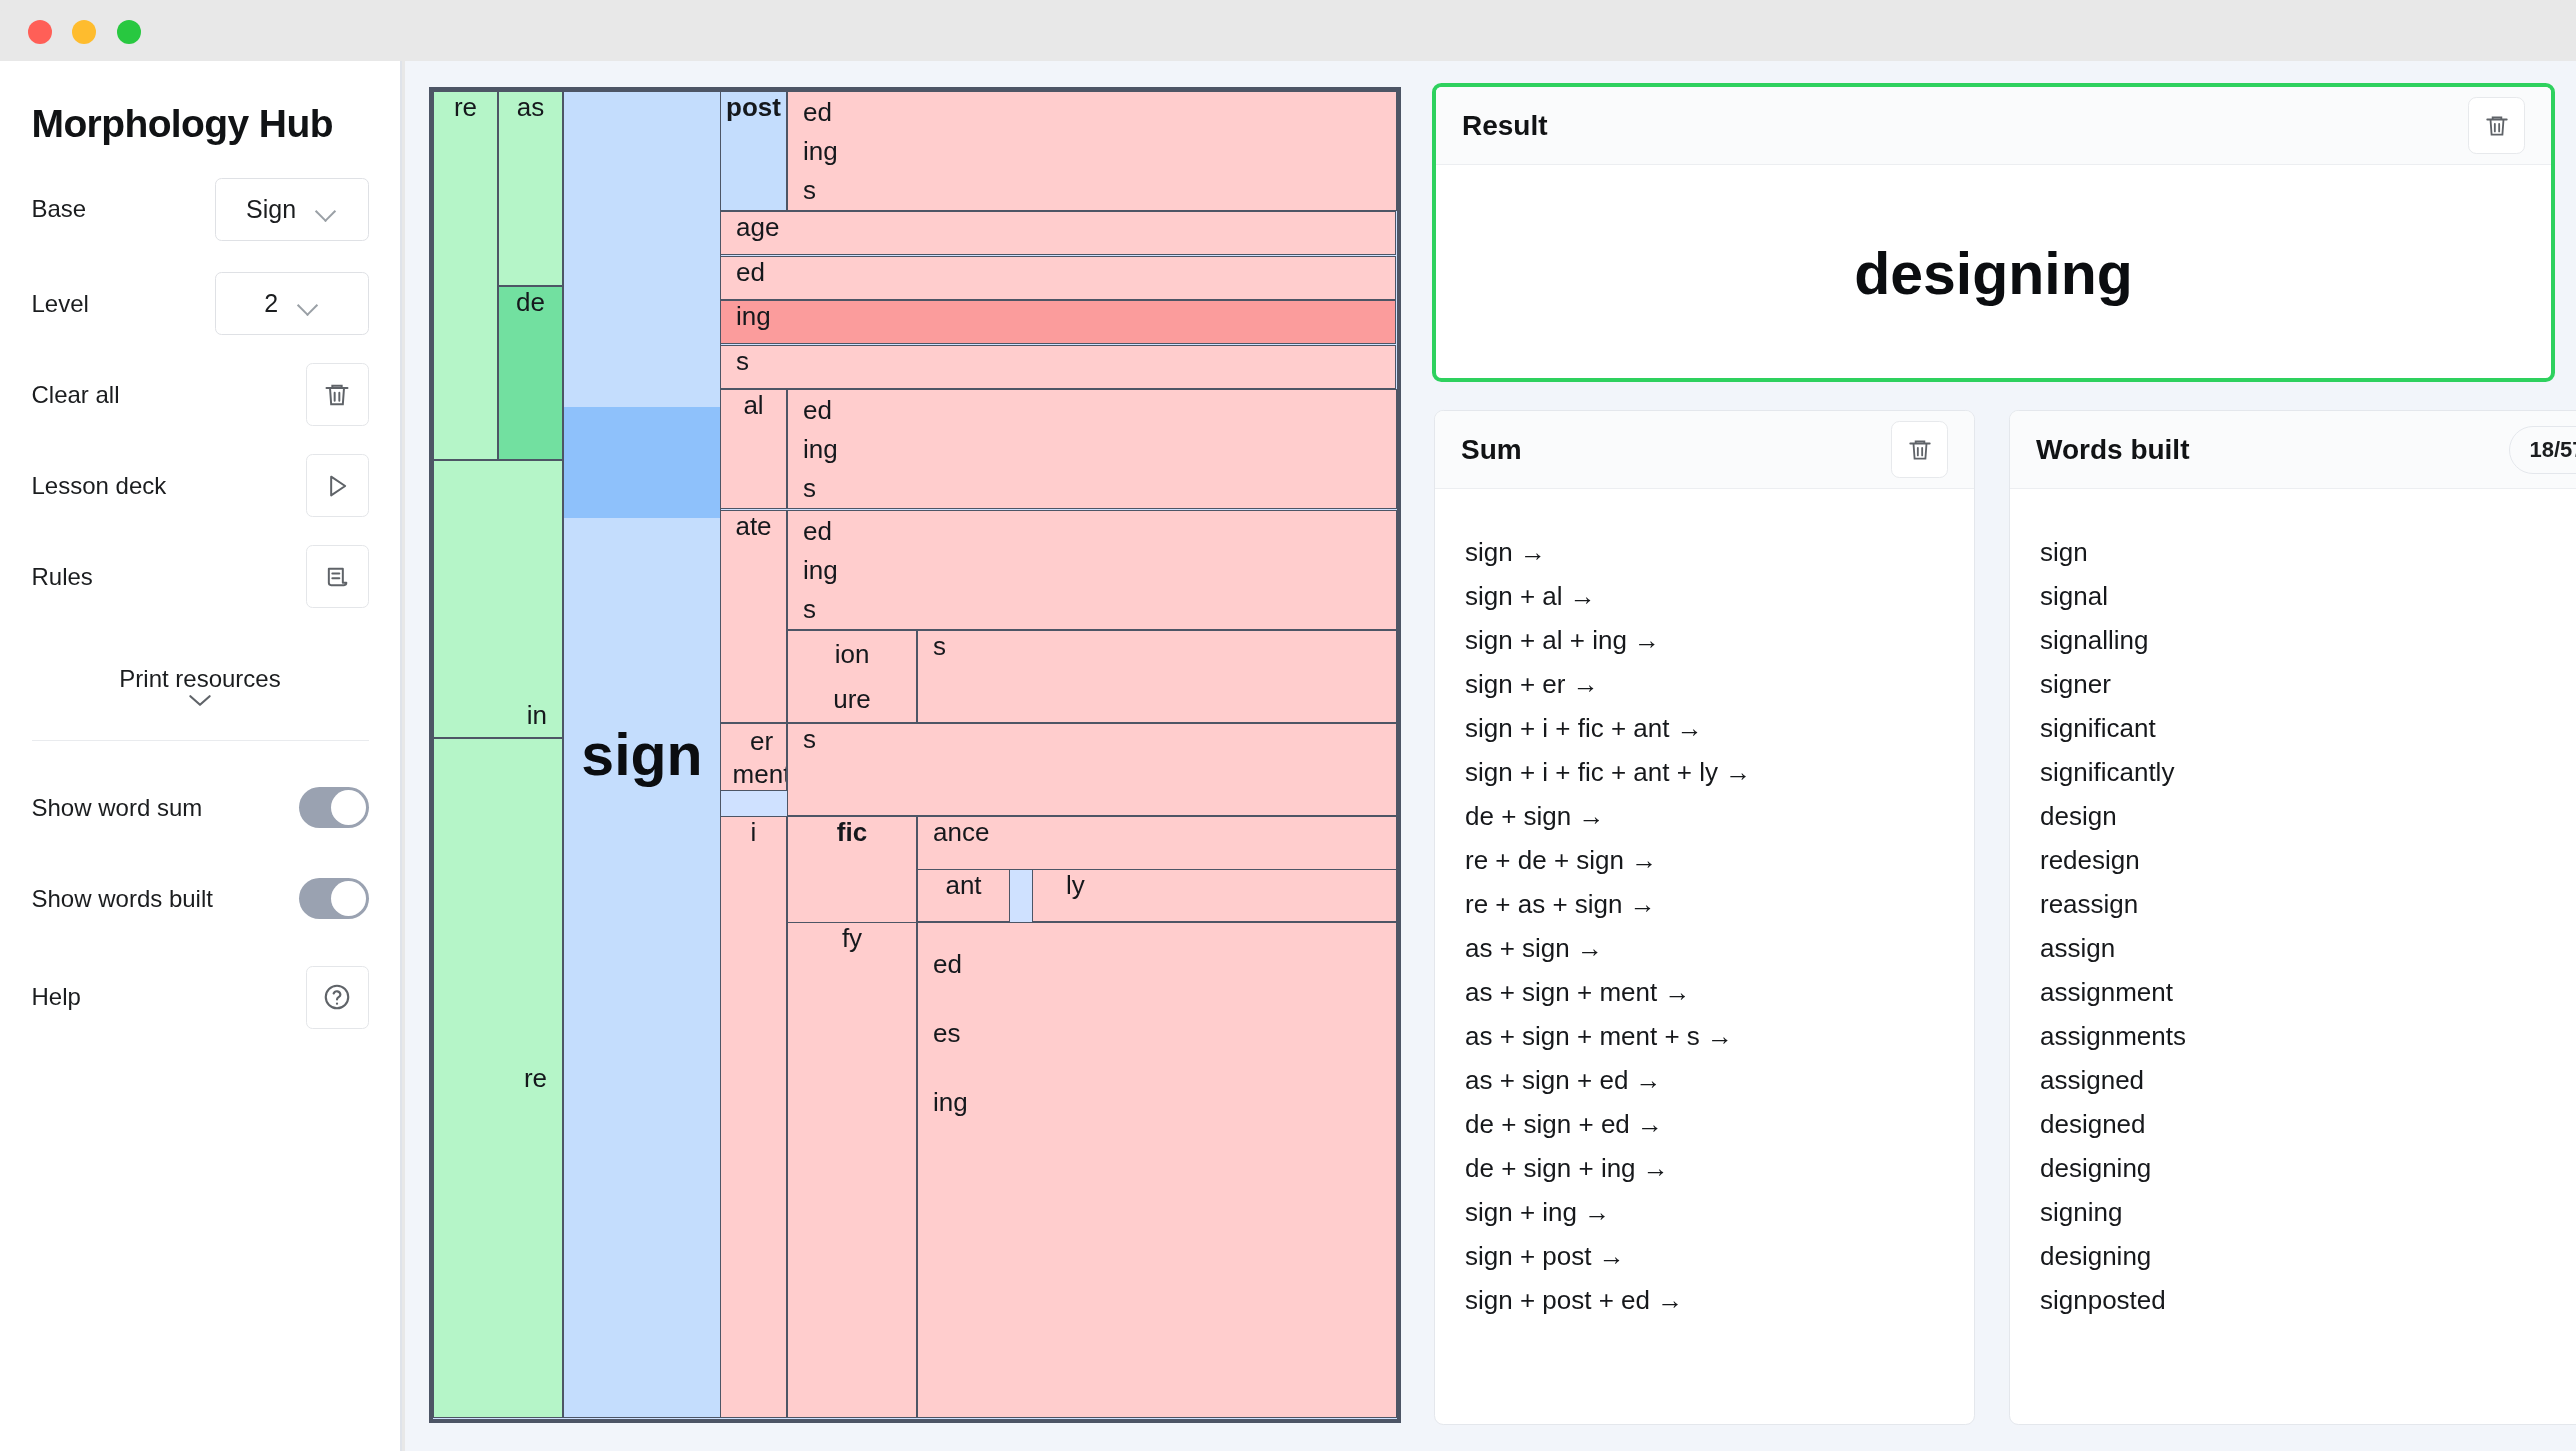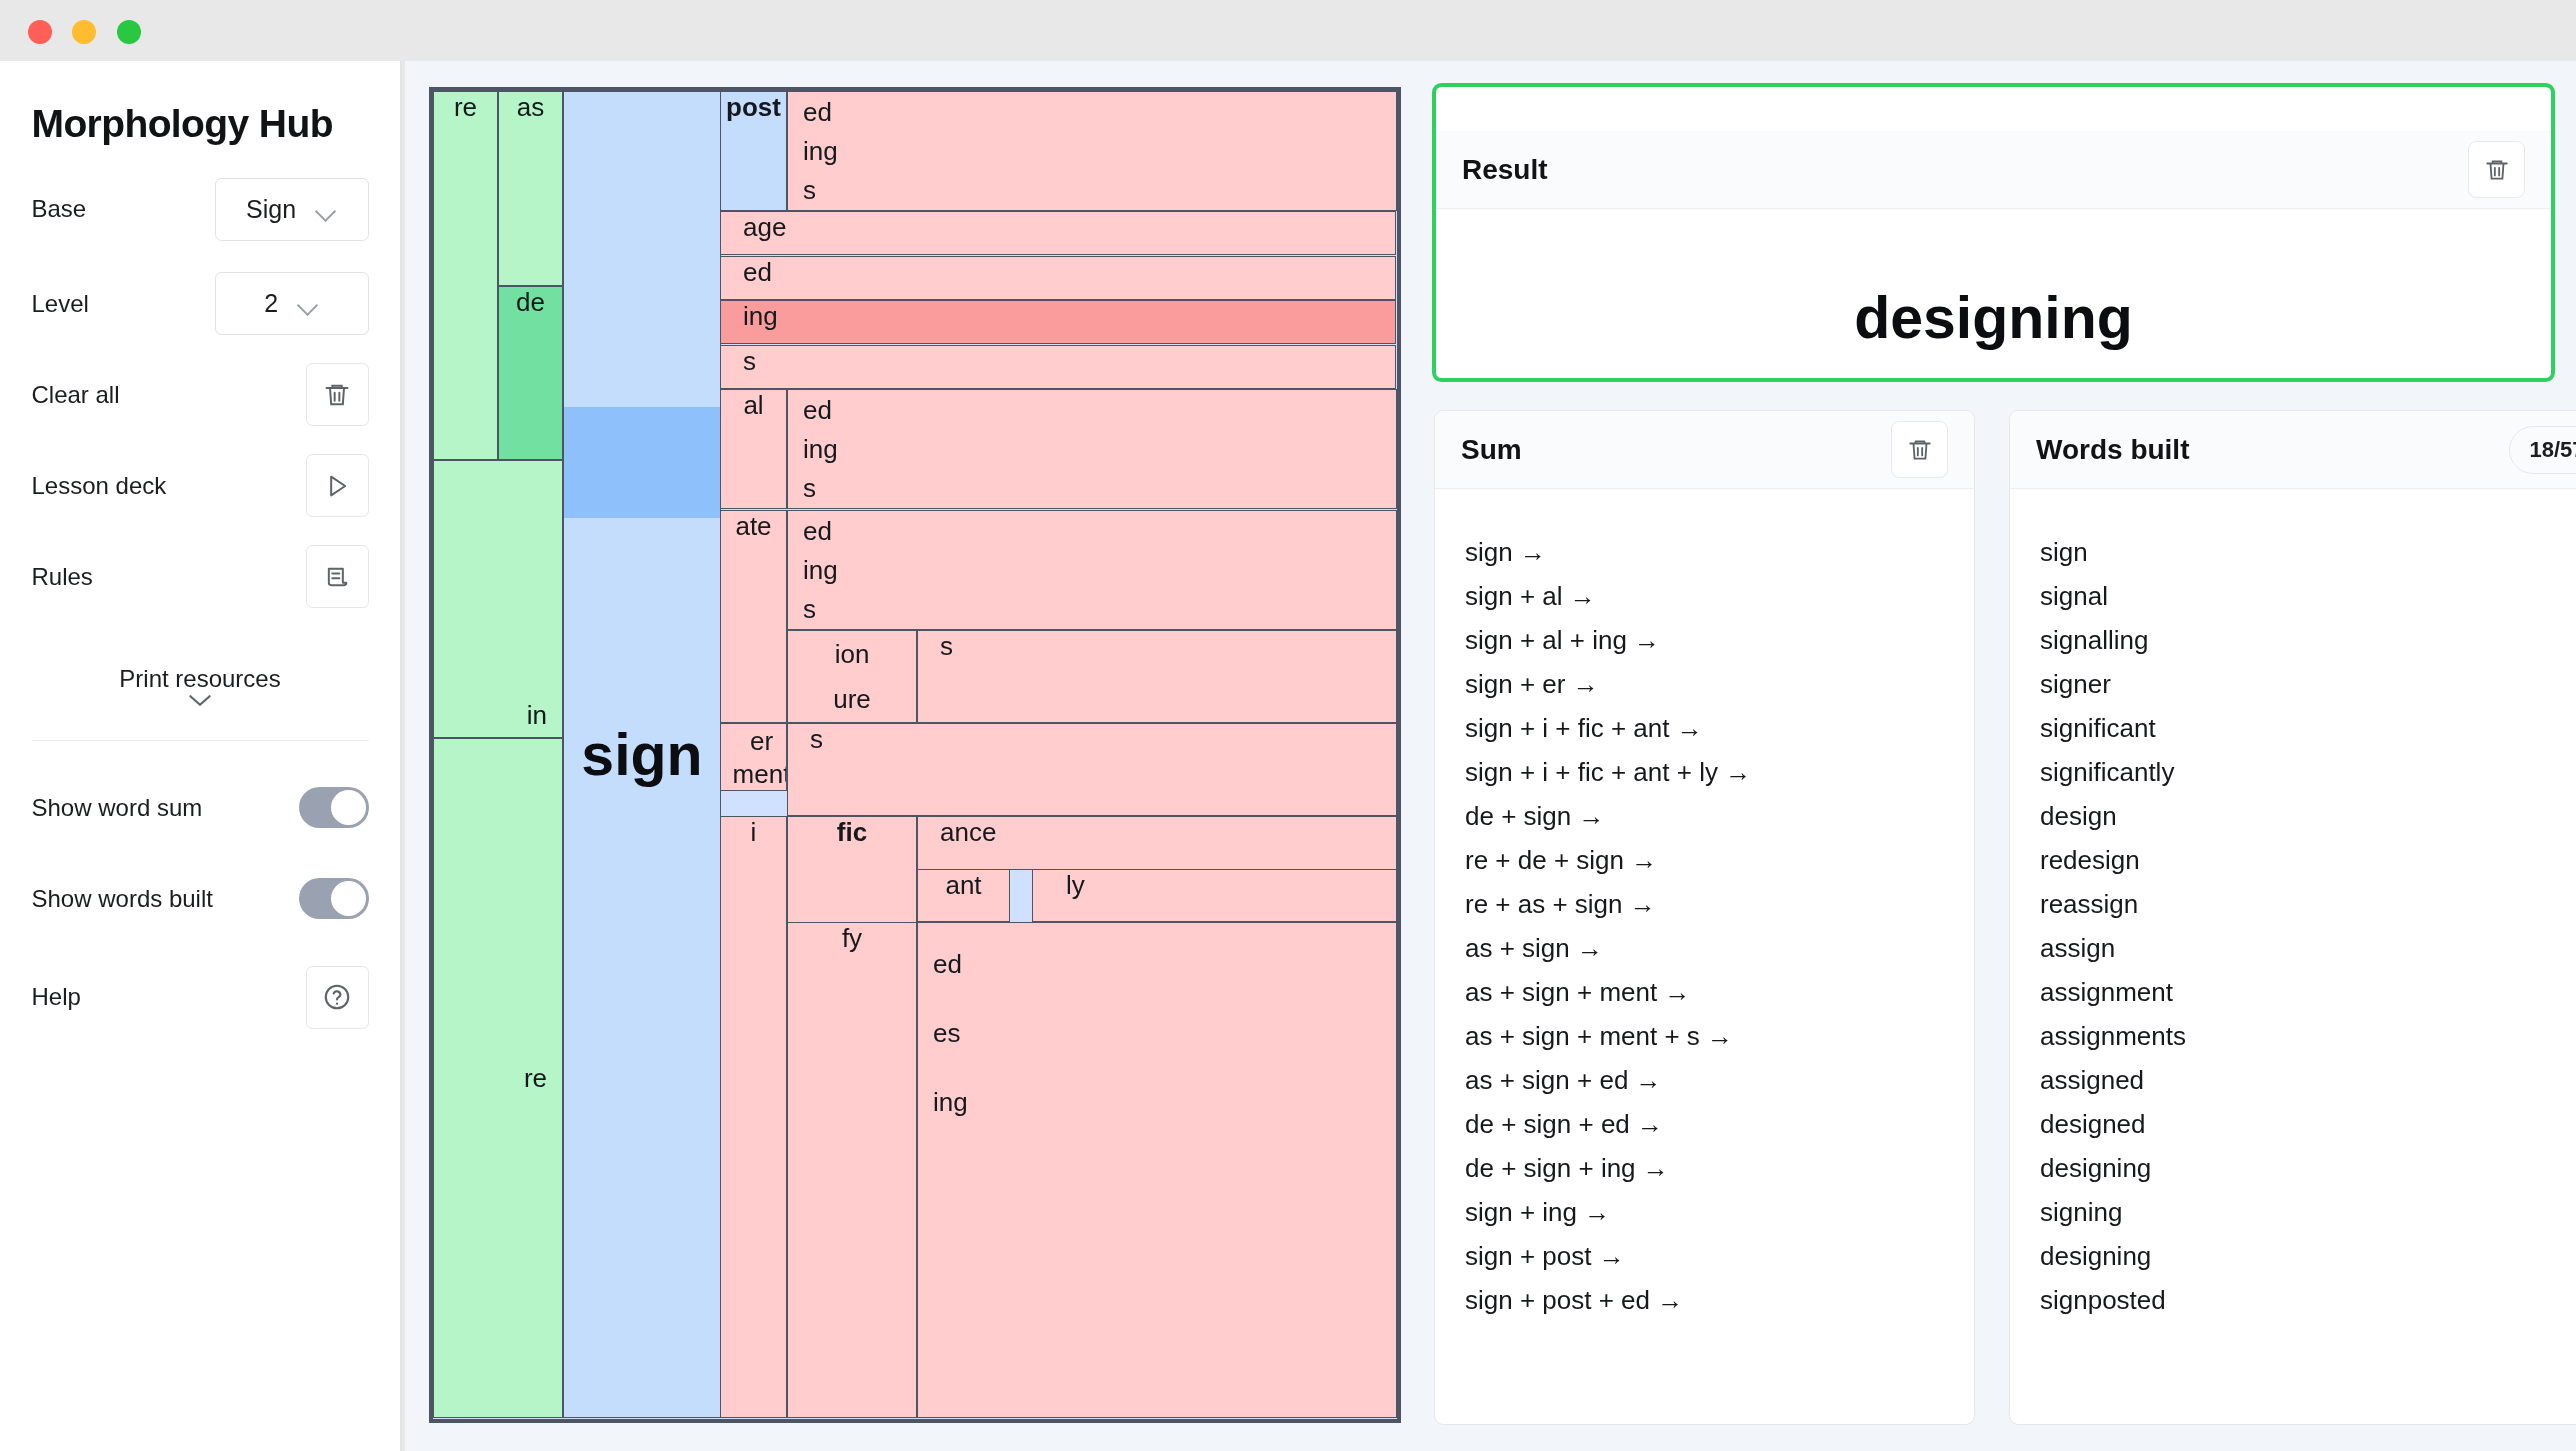--- a/index.html
+++ b/index.html
@@ -110,21 +110,21 @@
   }
   .cell {
     position: absolute;
     border: 1.9px solid #4d5565;
     display: flex; align-items: flex-start;
     font-size: 26px; color: #15181c;
     overflow: hidden;
     white-space: nowrap;
   }
   .cell.ctr  { justify-content: center; }
-  .cell.lft  { padding-left: 22px; }
+  .cell.lft  { padding-left: 15px; }
   .cell.rgt  { justify-content: flex-end; padding-right: 15px; }
   .green     { background: #b5f5c8; }
   .green-hi  { background: #72e0a0; }
   .blue      { background: #c4ddfd; }
   .blue-hi   { background: #8ec1fb; }
   .pink      { background: #ffcdcd; }
   .pink-hi   { background: #fb9c9c; }
   .bold      { font-weight: 700; }
   .stack {
     position: absolute; border: 1.9px solid #4d5565;
@@ -167,21 +167,21 @@
     font-size: 22px; font-weight: 700; color: #1b1d1f;
   }
   .panel-body { padding: 41px 30px; }
   .panel-body .line { font-size: 26px; color: #16181b; line-height: 44px; white-space: nowrap; }
 
   #result-panel {
     left: 1432px; top: 83px;
     width: 1123px; height: 299px;
     border: 4.6px solid #2ed15e;
   }
-  #result-panel .panel-head { border-bottom: 1.9px solid #eceef1; margin-top: 44px; }
+  #result-panel .panel-head { border-bottom: 1.9px solid #eceef1; }
   #result-word {
     height: 217px;
     display: flex; align-items: center; justify-content: center;
     font-size: 59px; font-weight: 700; color: #0b0d10;
   }
   #sum-panel   { left: 1434px; top: 410px; width: 541px; height: 1015px; }
   #words-panel { left: 2009px; top: 410px; width: 623px; height: 1015px; }
 </style>
 </head>
 <body>

